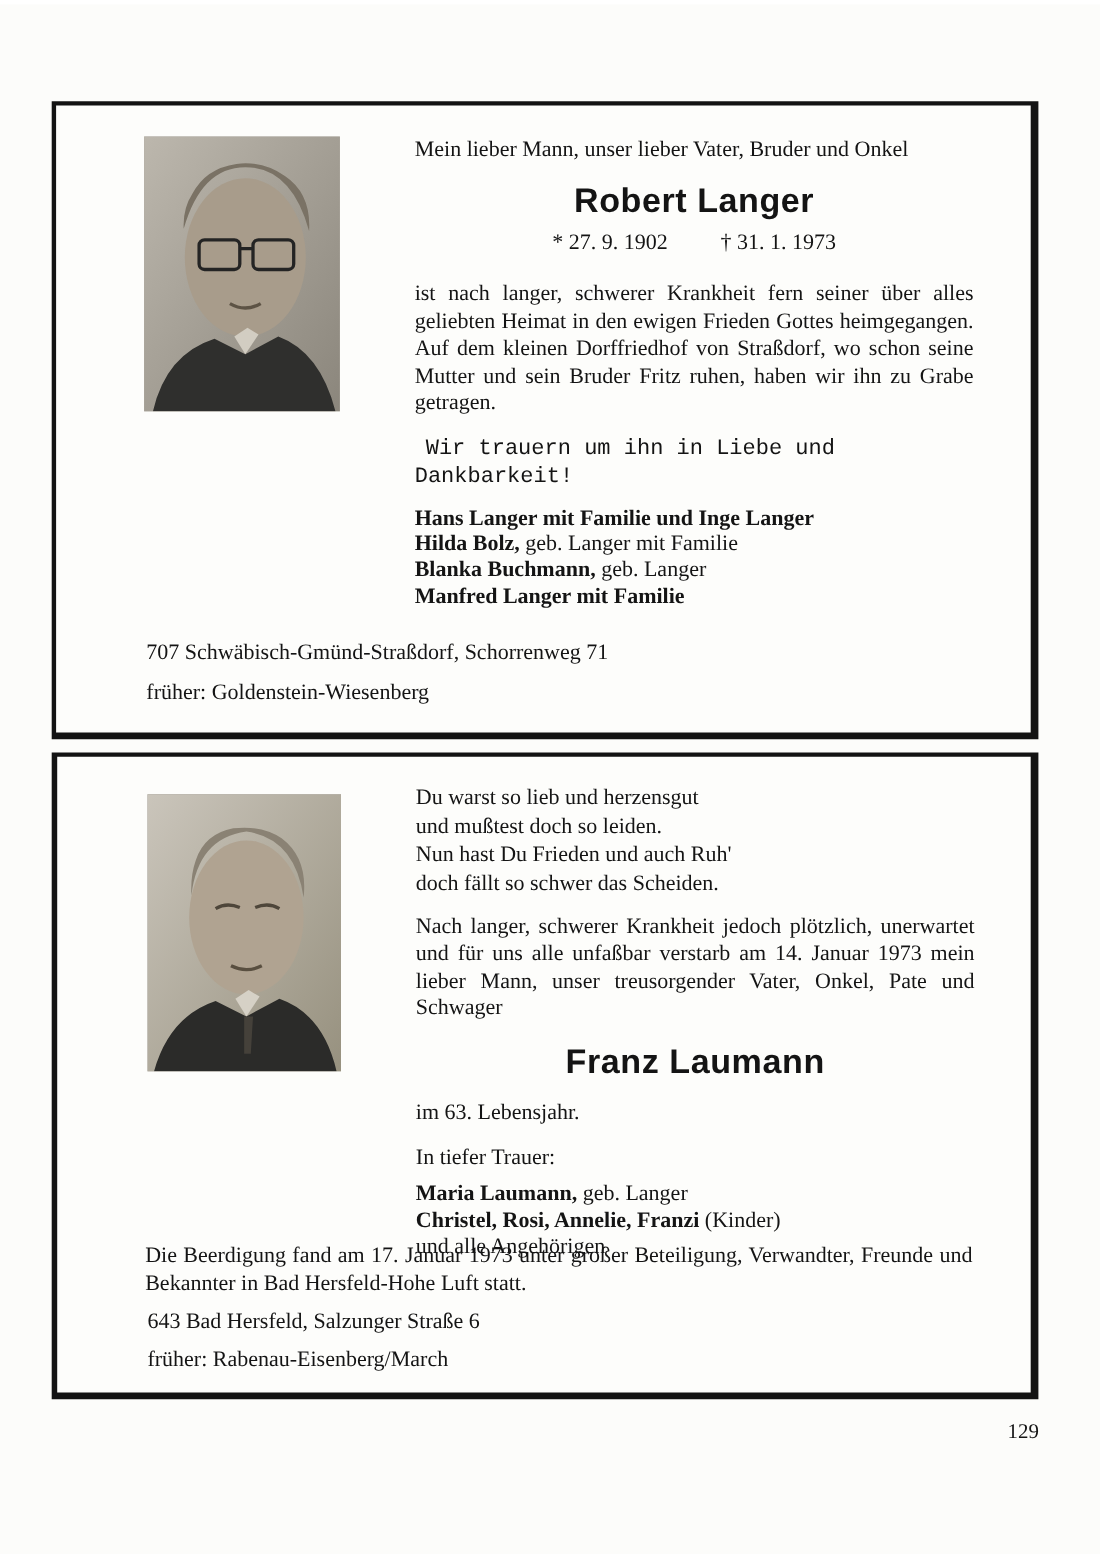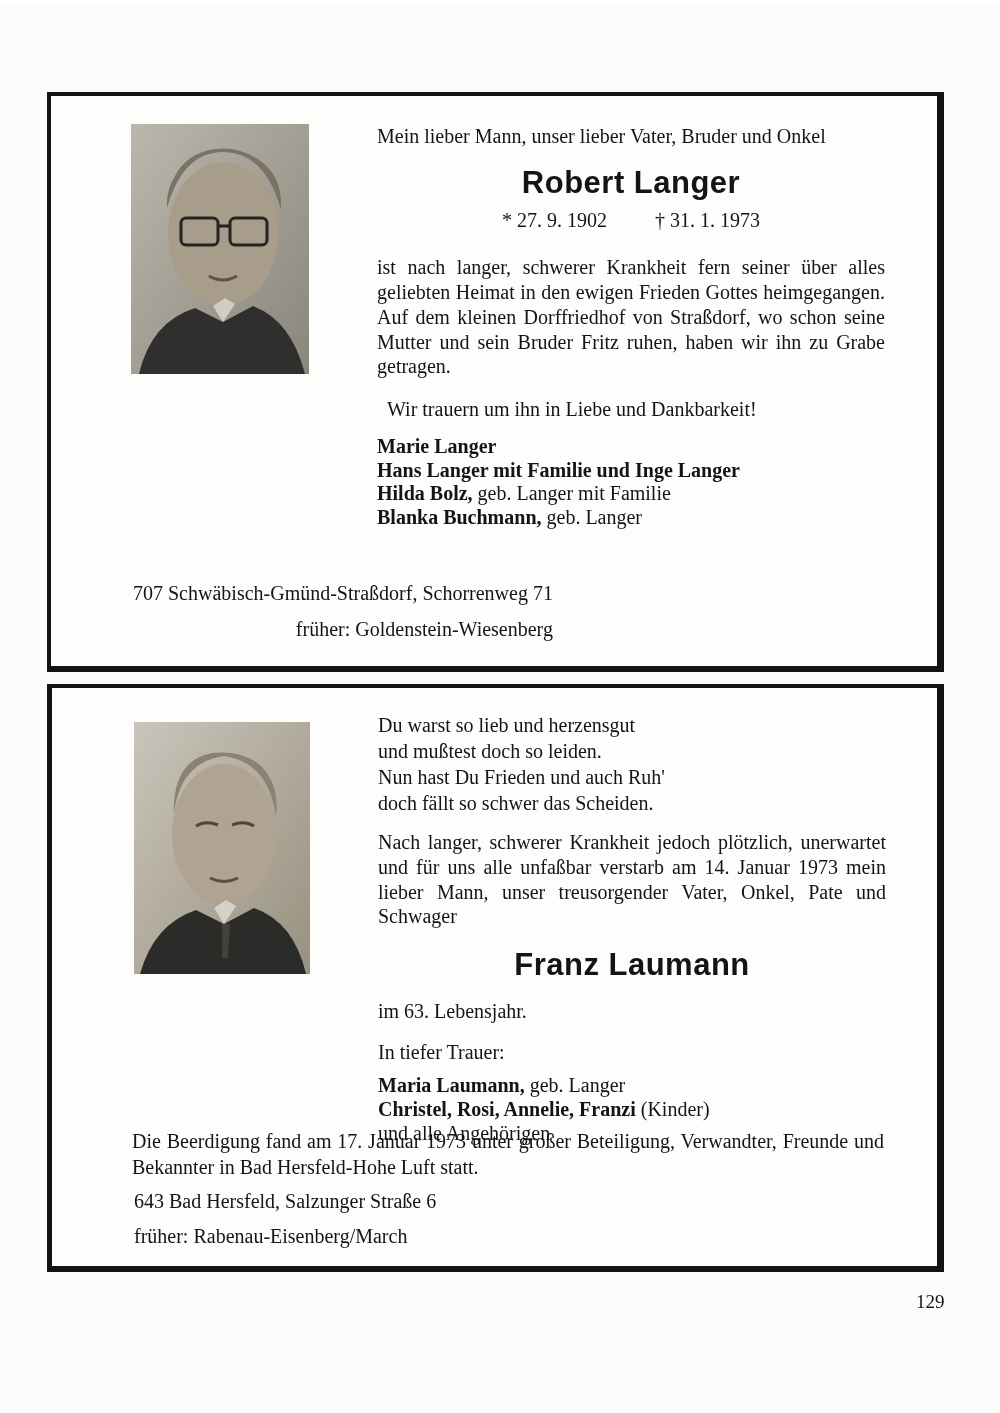--- a/index.html
+++ b/index.html
@@ -59,30 +59,30 @@
     letter-spacing: 0.5px;
     margin-bottom: 8px;
   }
   .dates {
     display: flex;
     justify-content: center;
     gap: 48px;
     margin-bottom: 22px;
   }
   .obit-body { text-align: justify; margin-bottom: 18px; }
-  .mourning-statement { margin-bottom: 13px; text-indent: 10px; }
+  .mourning-statement { margin-bottom: 13px; text-indent: 10px; font-family: Liberation Mono, monospace; }
   .mourners p { line-height: 1.18; }
   .mourners strong, .bold { font-weight: bold; }
   .address-block {
     position: absolute;
     left: 82px;
     font-size: 20px;
   }
   .address-block-1 { top: 486px; }
-  .address-block-1 .former { margin-top: 13px; text-align: right; }
+  .address-block-1 .former { margin-top: 13px; }
   .poem { margin-bottom: 14px; line-height: 1.3; }
   .age-line { margin-top: 16px; }
   .grief-line { margin-top: 16px; margin-bottom: 10px; }
   .funeral-note {
     position: absolute;
     left: 80px;
     top: 440px;
     width: 752px;
     font-size: 20px;
     line-height: 1.3;
@@ -132,24 +132,24 @@
       <div class="dates">
         <span>* 27. 9. 1902</span>
         <span>† 31. 1. 1973</span>
       </div>
 
       <p class="obit-body">ist nach langer, schwerer Krankheit fern seiner über alles geliebten Heimat in den ewigen Frieden Gottes heimgegangen. Auf dem kleinen Dorffriedhof von Straßdorf, wo schon seine Mutter und sein Bruder Fritz ruhen, haben wir ihn zu Grabe getragen.</p>
 
       <p class="mourning-statement">Wir trauern um ihn in Liebe und Dankbarkeit!</p>
 
       <div class="mourners">
-        <p><strong>Marie Langer</strong><span></span></p>
         <p><strong>Hans Langer mit Familie und Inge Langer</strong><span></span></p>
         <p><strong>Hilda Bolz,</strong><span> geb. Langer mit Familie</span></p>
         <p><strong>Blanka Buchmann,</strong><span> geb. Langer</span></p>
+        <p><strong>Manfred Langer mit Familie</strong><span></span></p>
       </div>
     </div>
 
     <div class="address-block address-block-1">
       <p>707 Schwäbisch-Gmünd-Straßdorf, Schorrenweg 71</p>
       <p class="former">früher: Goldenstein-Wiesenberg</p>
     </div>
   </div>
 
   <div class="notice notice-2">

